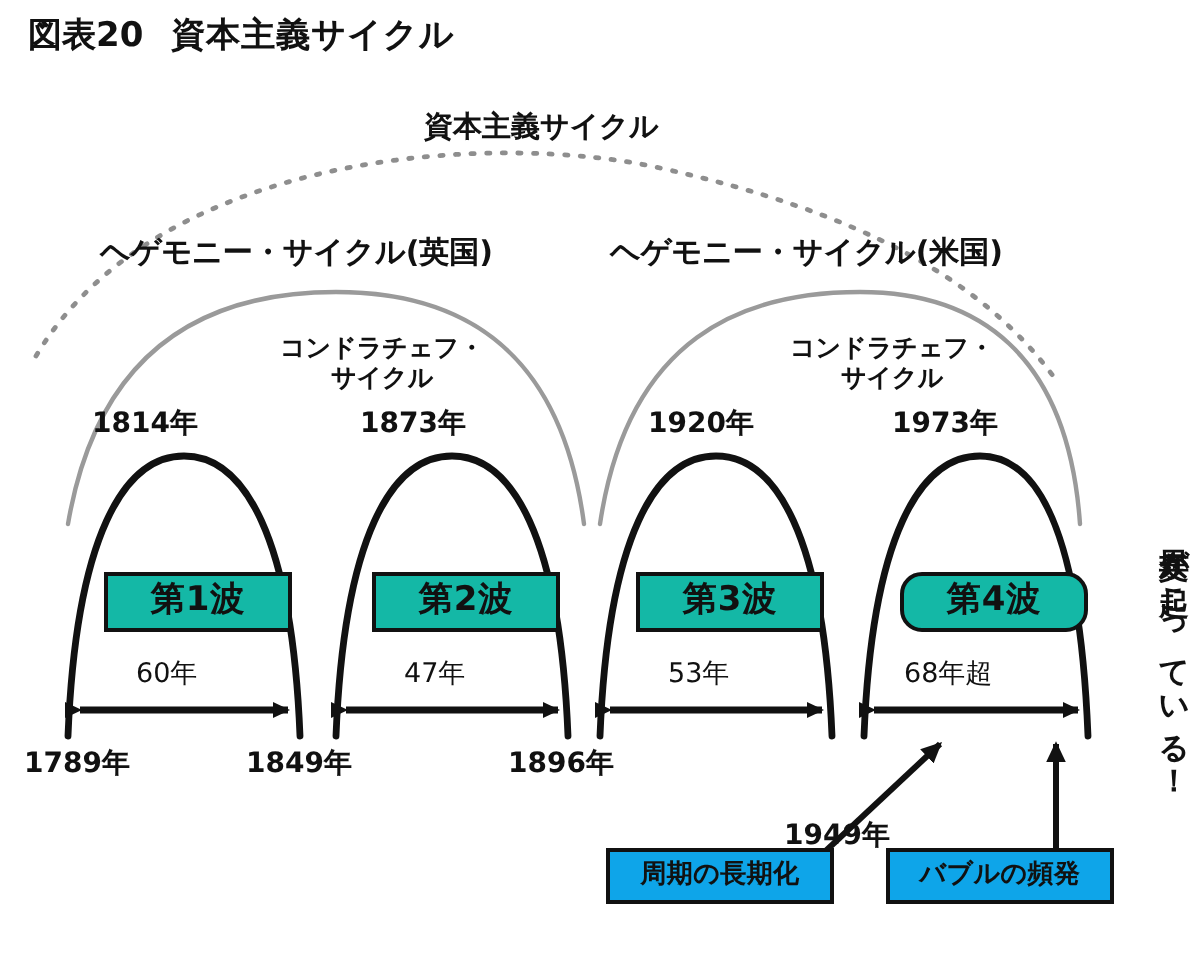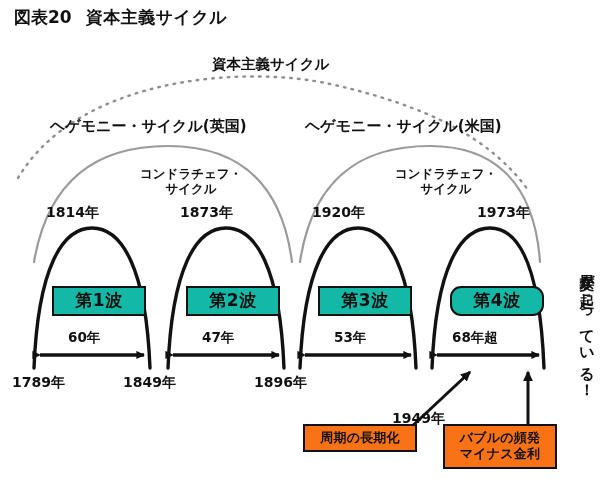--- a/index.html
+++ b/index.html
@@ -71,41 +71,41 @@
     text-align: center;
     line-height: 1.22;
     margin-left: 40px;
   }
   .lbl-year {
     font-size: 14px;
     font-weight: 700;
   }
   .lbl-dur {
     font-size: 13.5px;
-    font-weight: 700;
+    font-weight: 400;
   }
 
   
   .wave-box {
     position: absolute;
     border: 2.5px solid #111111;
     background: #14b8a6;
     font-size: 17px;
     font-weight: 700;
     text-align: center;
     padding: 4px 8px 5px 8px;
     line-height: 1;
     letter-spacing: 0.5px;
   }
 
   
   .note-box {
     position: absolute;
     border: 2.5px solid #111111;
-    background: #f97316;
+    background: #0ea5e9;
     font-size: 13px;
     font-weight: 700;
     text-align: center;
     line-height: 1.25;
     padding: 4px 6px;
     letter-spacing: 0.2px;
   }
 
   
   .vertical-note {
@@ -204,40 +204,39 @@
     <div>コンドラチェフ・</div>
     <div>サイクル</div>
   </div>
   <div class="lbl lbl-kondra" style="left:355px; top:166px;">
     <div>コンドラチェフ・</div>
     <div>サイクル</div>
   </div>
 
   <div class="lbl lbl-year" style="left:46px; top:204px;">1814年</div>
   <div class="lbl lbl-year" style="left:180px; top:204px;">1873年</div>
-  <div class="lbl lbl-year" style="left:312px; top:204px;text-align:right;">1920年</div>
-  <div class="lbl lbl-year" style="left:446px; top:204px;margin-left:31px;">1973年</div>
+  <div class="lbl lbl-year" style="left:324px; top:204px;text-align:right;">1920年</div>
+  <div class="lbl lbl-year" style="left:446px; top:204px;">1973年</div>
 
   <div class="wave-box" style="left:52px; top:286px; width:74px;">第1波</div>
   <div class="wave-box" style="left:186px; top:286px; width:74px;">第2波</div>
   <div class="wave-box" style="left:318px; top:286px; width:74px;">第3波</div>
   <div class="wave-box" style="left:450px; top:286px; width:74px;border-radius:11px;">第4波</div>
 
   <div class="lbl lbl-dur" style="left:68px; top:330px;">60年</div>
   <div class="lbl lbl-dur" style="left:202px; top:330px;">47年</div>
   <div class="lbl lbl-dur" style="left:334px; top:330px;">53年</div>
   <div class="lbl lbl-dur" style="left:452px; top:330px;">68年超</div>
 
   <div class="lbl lbl-year" style="left:12px; top:374px;">1789年</div>
   <div class="lbl lbl-year" style="left:123px; top:374px;">1849年</div>
   <div class="lbl lbl-year" style="left:254px; top:374px;">1896年</div>
   <div class="lbl lbl-year" style="left:392px; top:374px;margin-top:36px;">1949年</div>
 
   <div class="note-box" style="left:303px; top:424px; width:98px;">周期の長期化</div>
 
   <div class="note-box" style="left:443px; top:424px; width:98px;">
     <div>バブルの頻発</div>
-    <div>マイナス金利</div>
   </div>
 
   <div class="vertical-note">異変が起こっている！</div>
 
 </div>
 
 </body></html>

